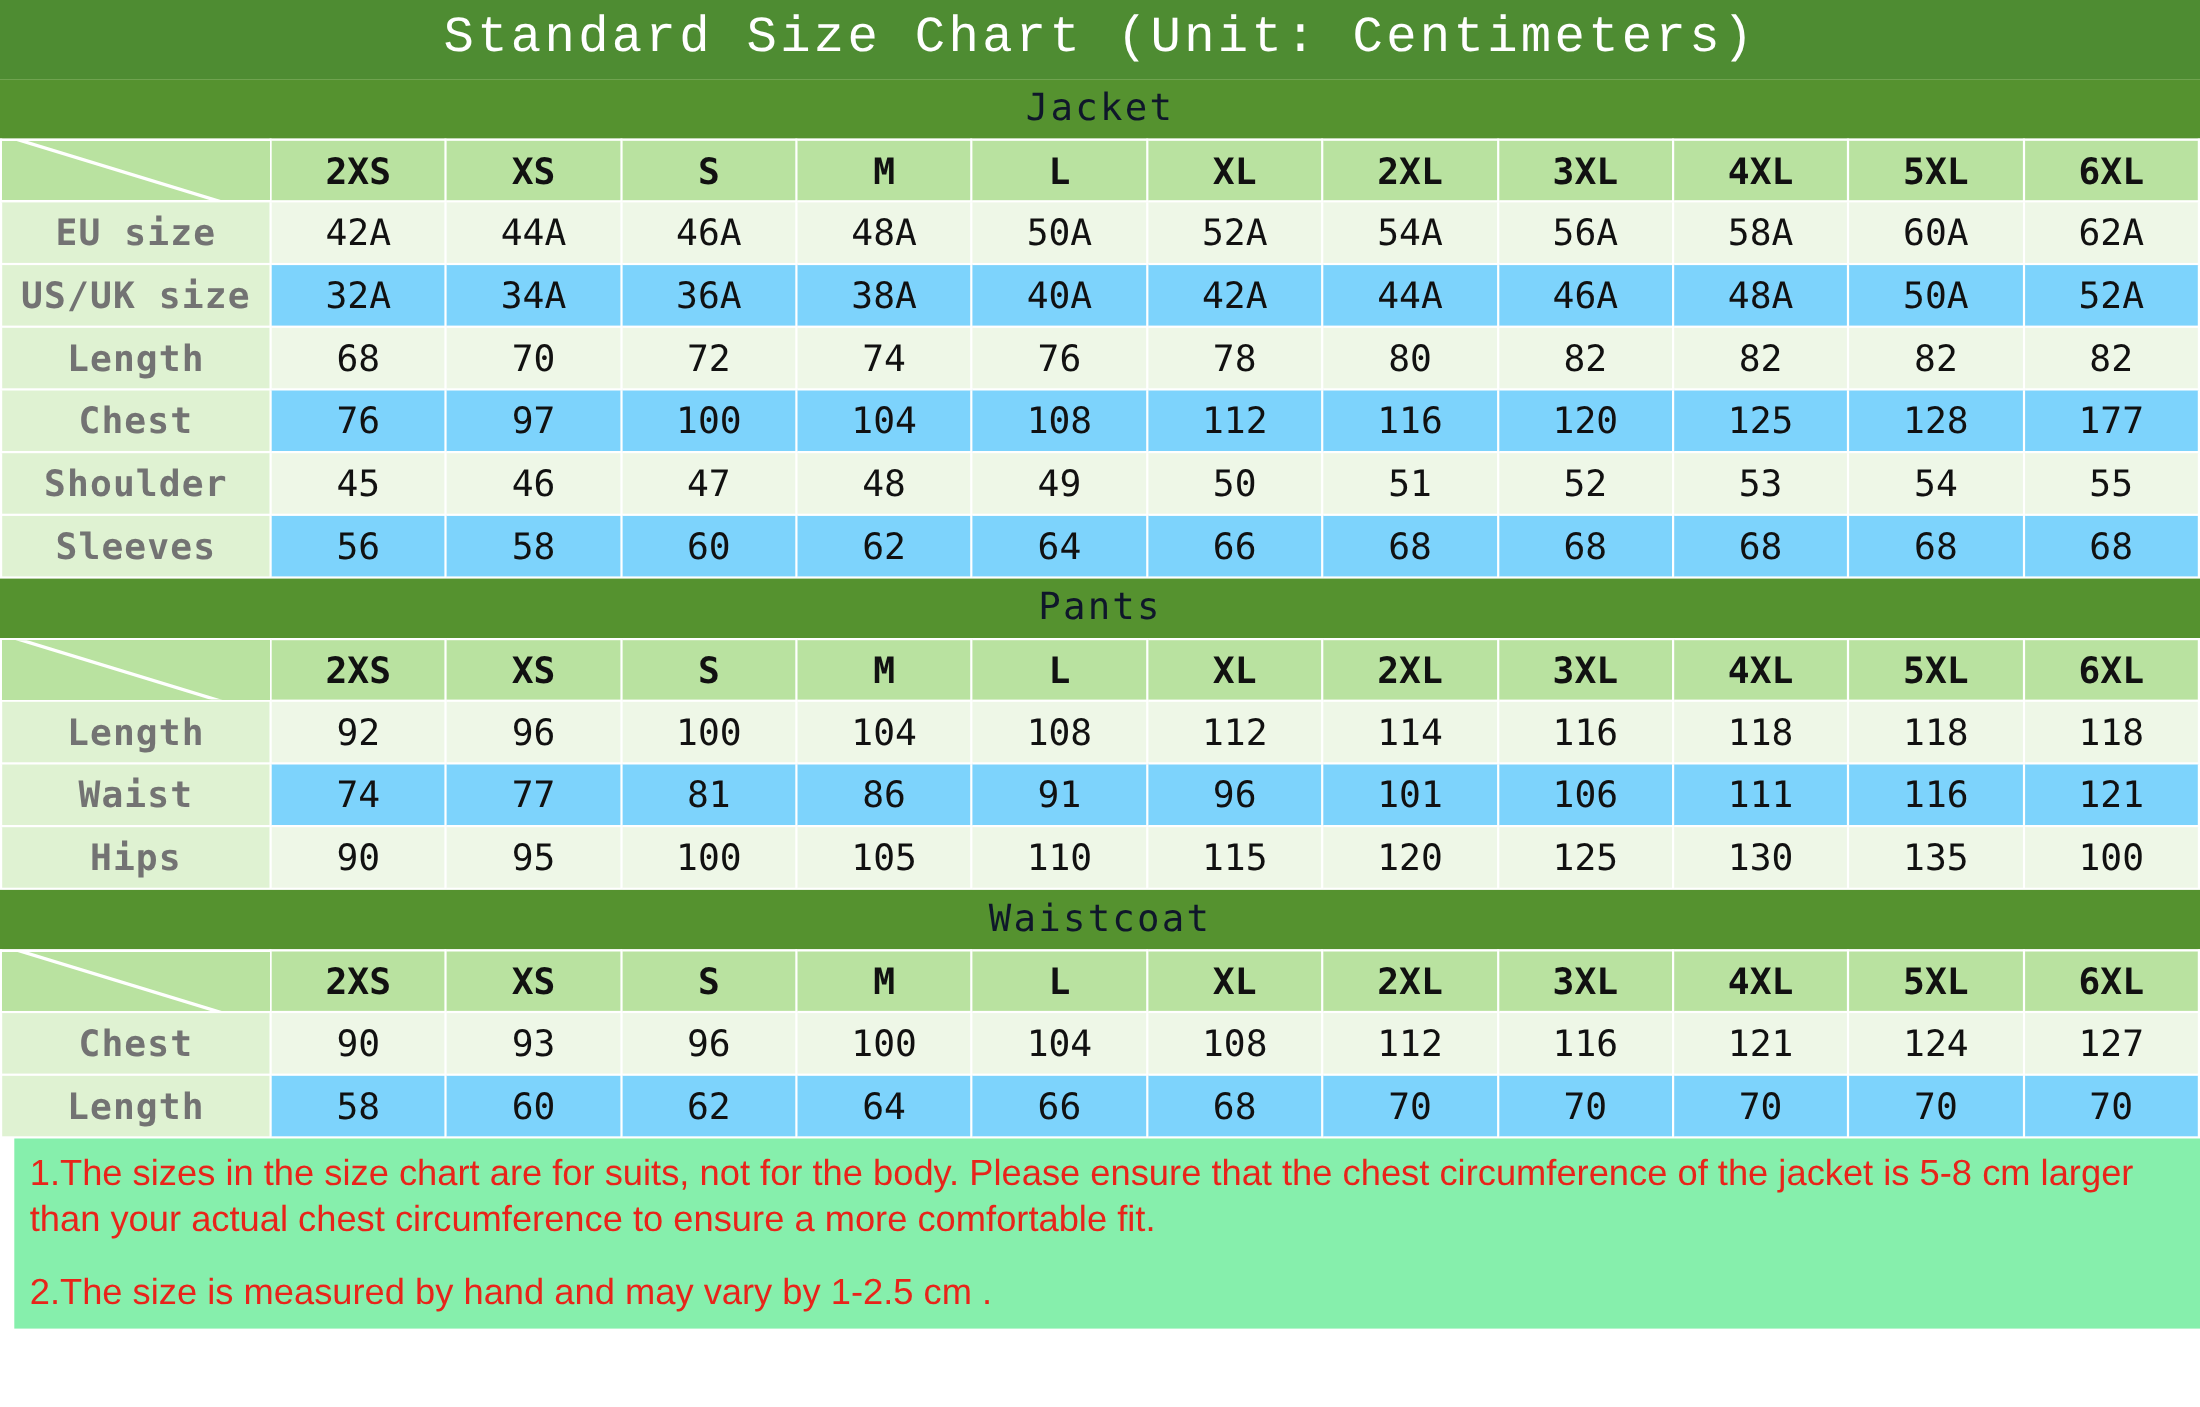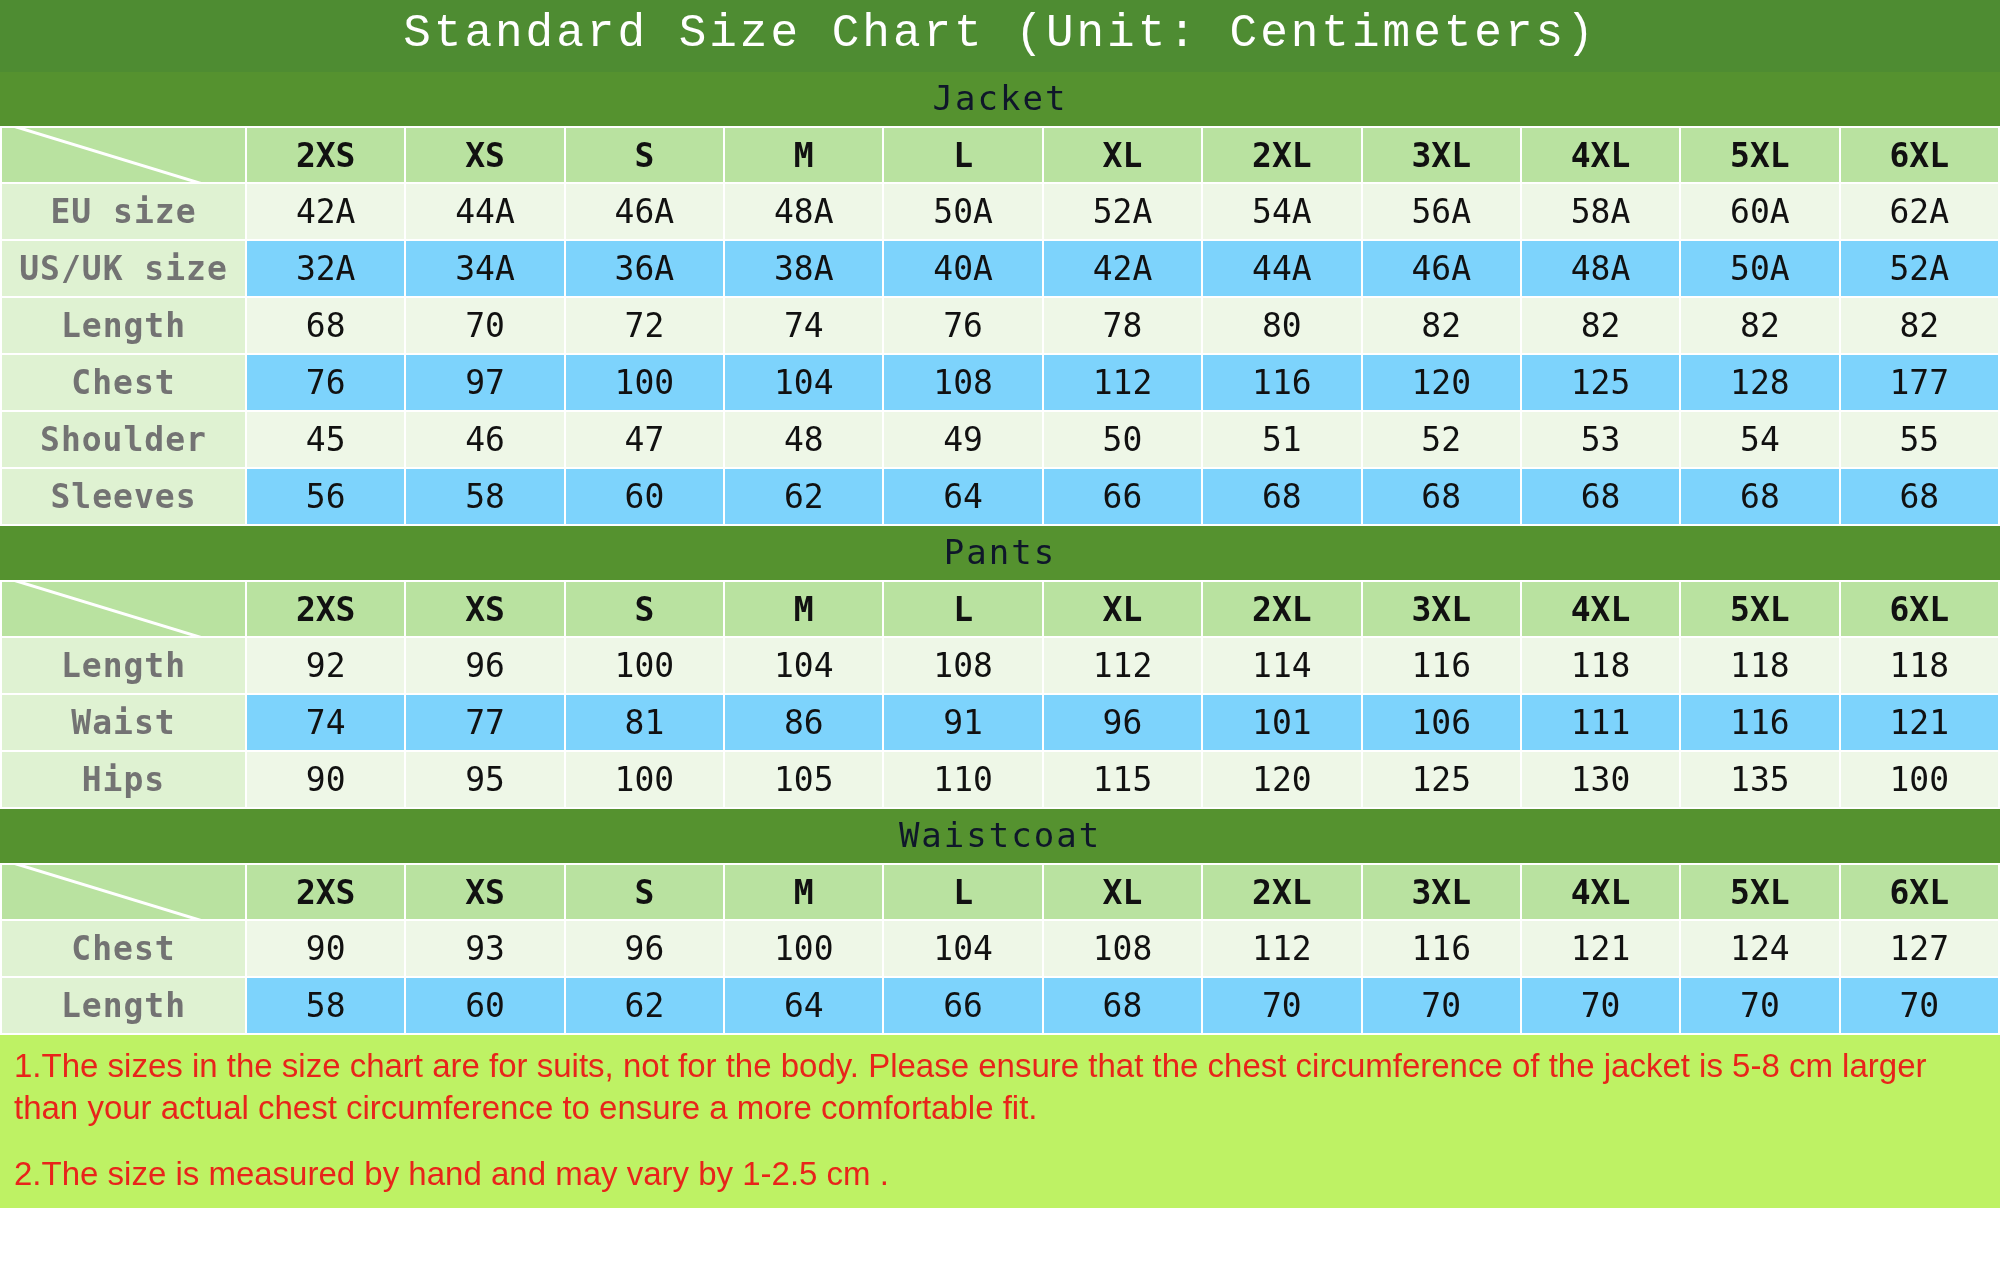--- a/index.html
+++ b/index.html
@@ -79,21 +79,22 @@
     font-weight: bold;
     font-size: 33px;
     letter-spacing: 1px;
     color: #737373;
   }
   .band-a td.val { background: #eef7e7; }
   .band-b td.val { background: #7dd3fc; }
   td.val { background: #ecf6e3; }
   .notes {
     padding: 10px 14px 6px 14px;
-    background: #bef264;
+    background: #86efac;
+    margin-left: 13px;
   }
   .note {
     color: #e8241a;
     font-family: "Liberation Sans", sans-serif;
     font-size: 33px;
     line-height: 1.28;
     margin: 0 0 24px 0;
   }
   .note:last-child { margin-bottom: 6px; }
 </style>

